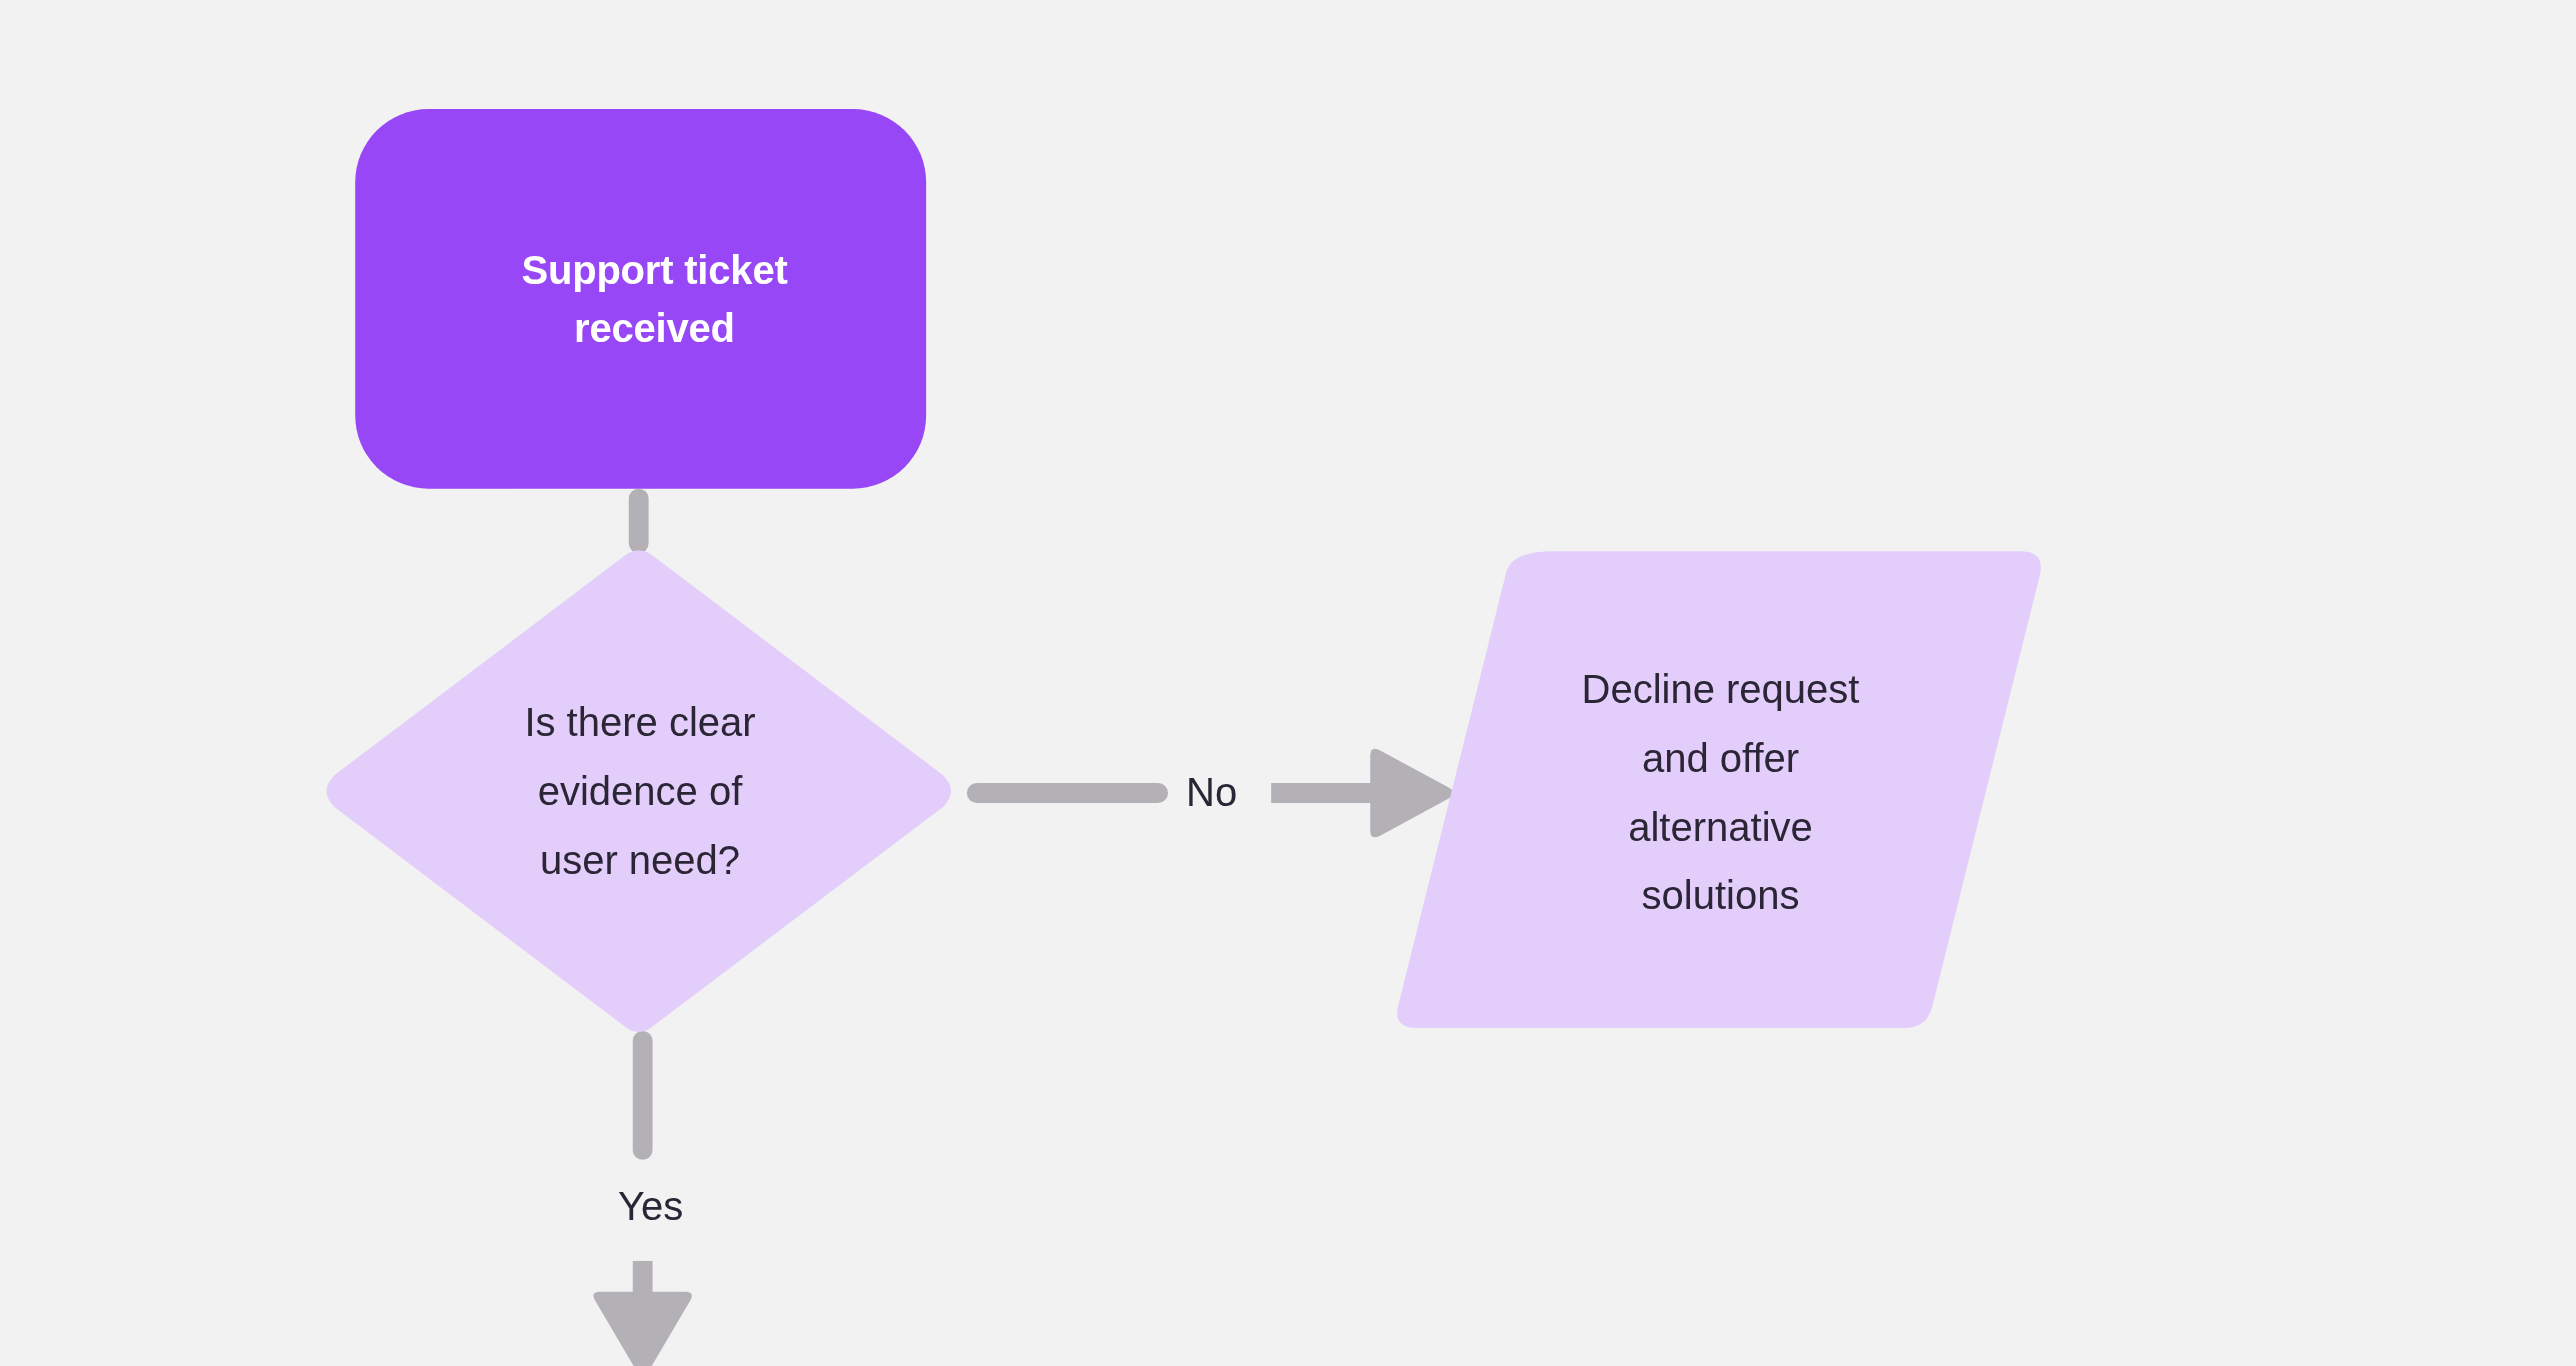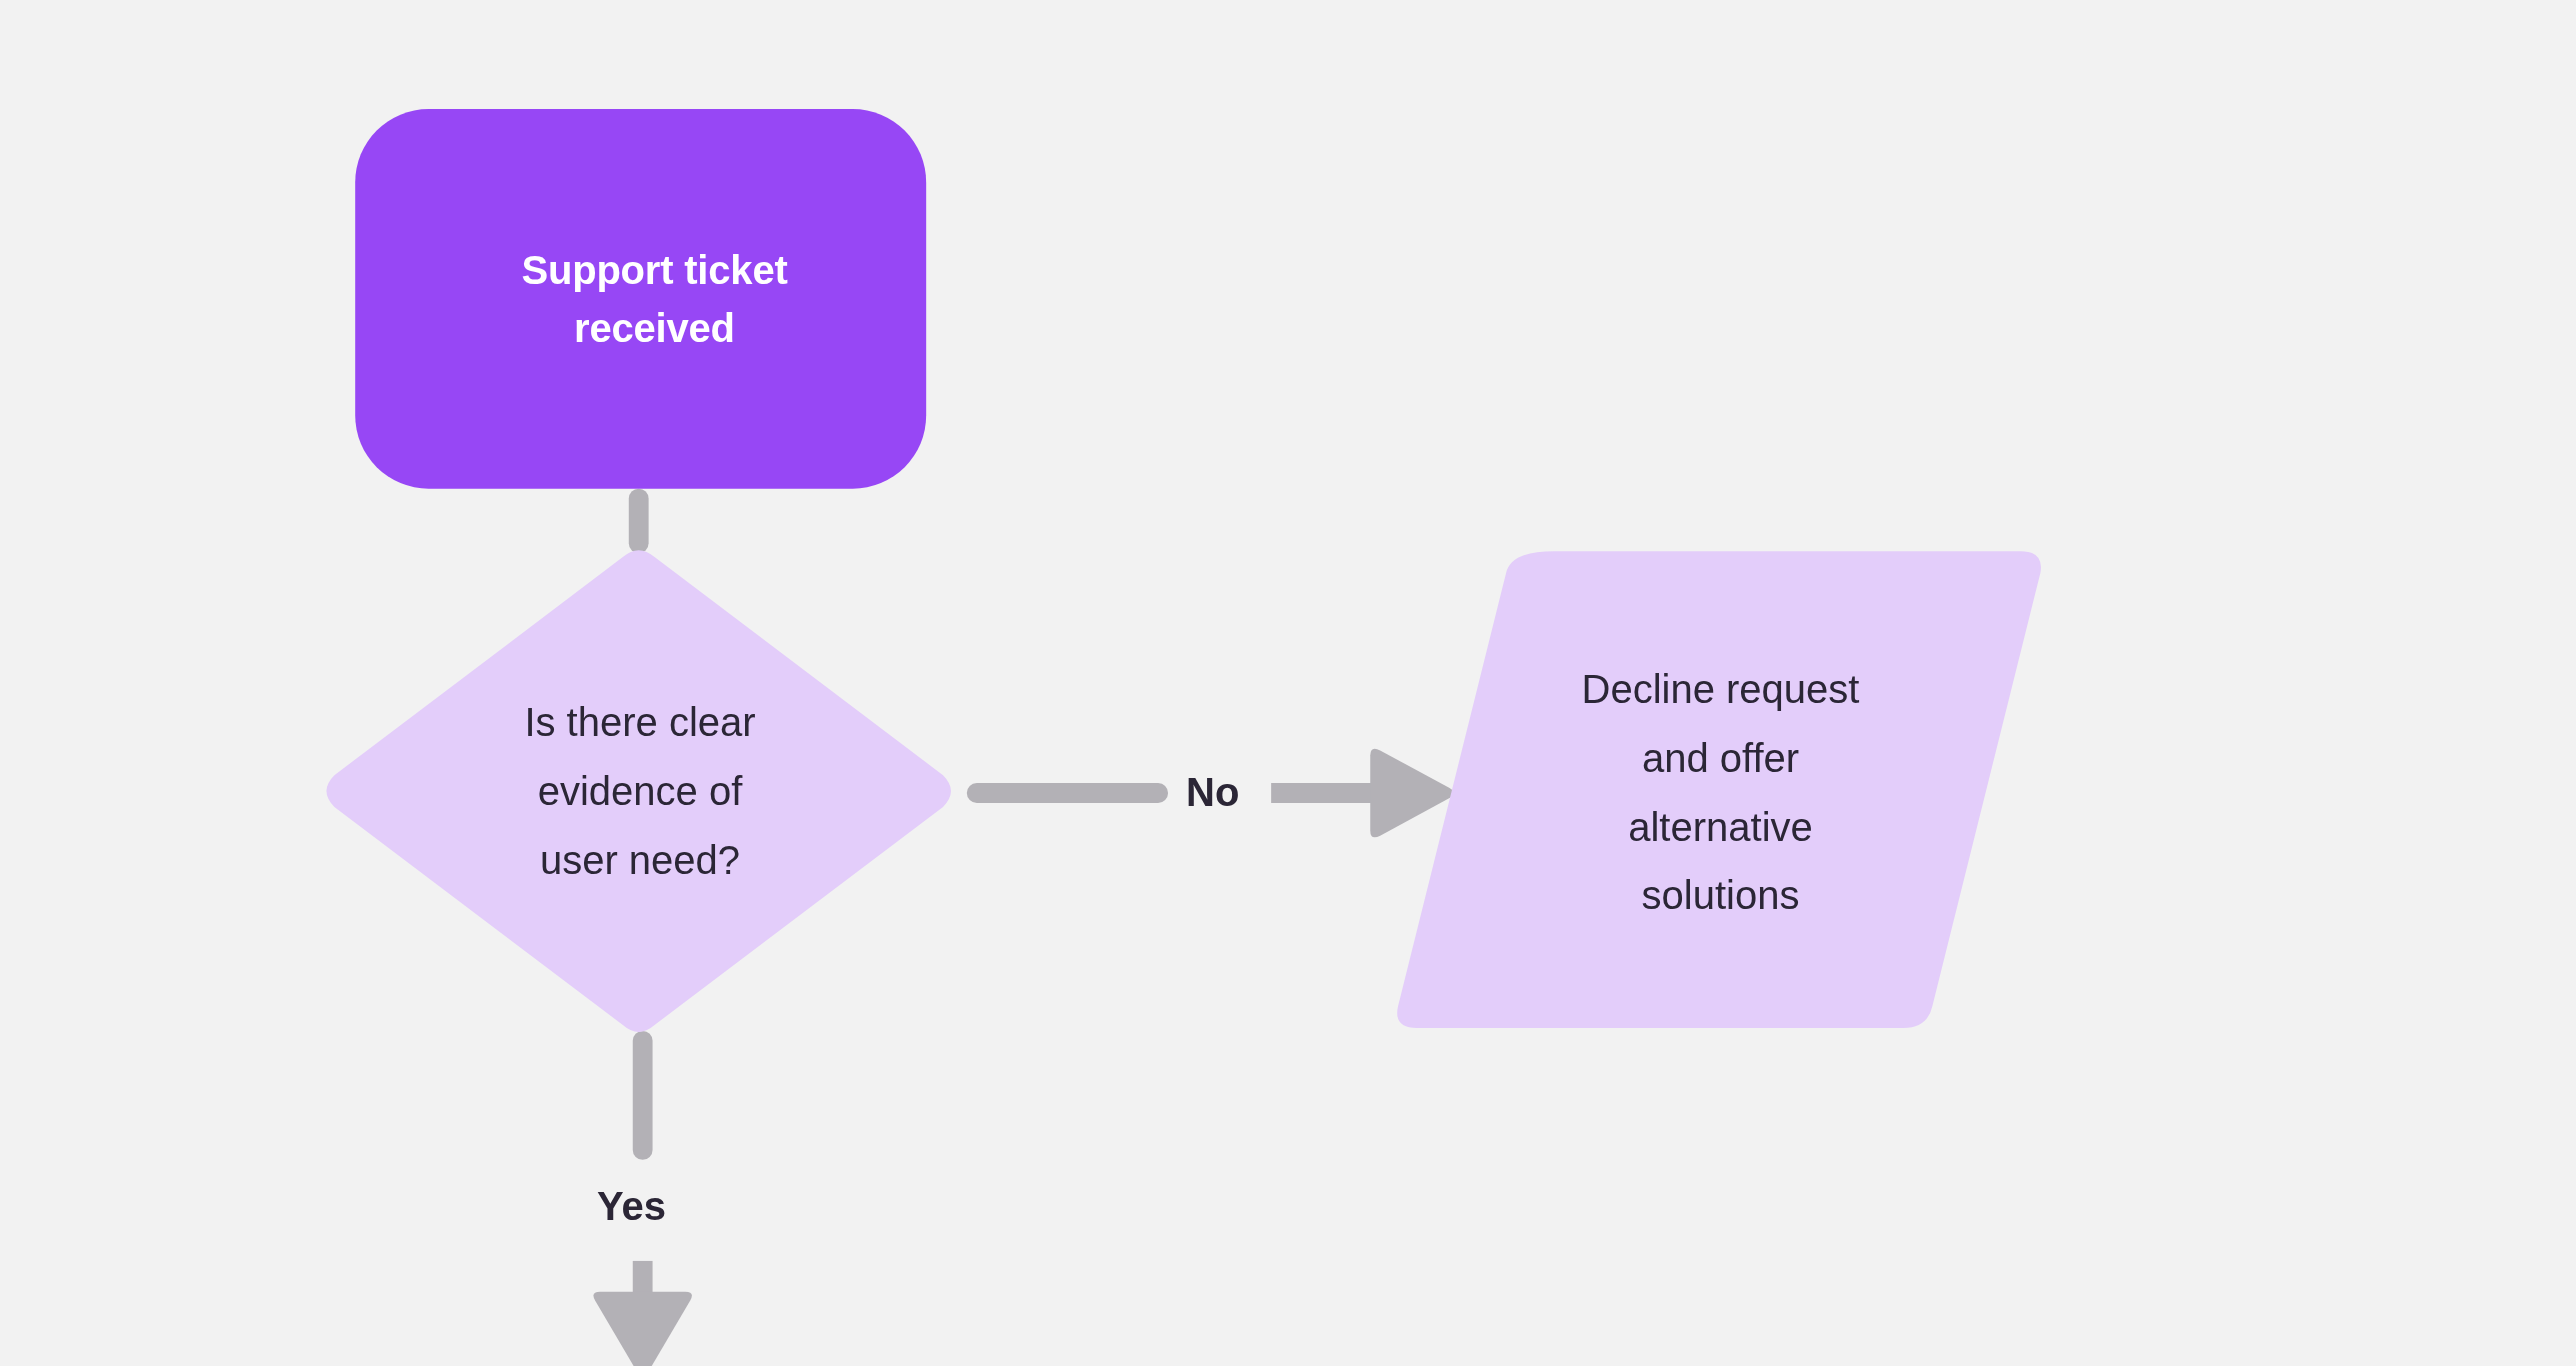--- a/index.html
+++ b/index.html
@@ -64,30 +64,30 @@
     height: 375px;
     color: #2b2636;
     font-size: 40px;
     font-weight: normal;
     line-height: 1.72;
   }
   .edge-label {
     position: absolute;
     color: #2b2636;
     font-size: 40px;
-    font-weight: bold;
+    font-weight: normal;
     white-space: nowrap;
     text-align: center;
   }
   #edge-label-no {
     left: 1186px;
     top: 770px;
   }
   #edge-label-yes {
-    left: 597px;
+    left: 618px;
     top: 1184px;
   }
 </style>
 </head>
 <body>
 
 <div id="canvas">
 
   <svg id="flow-svg" viewBox="0 0 2598 1378" xmlns="http://www.w3.org/2000/svg">
 

